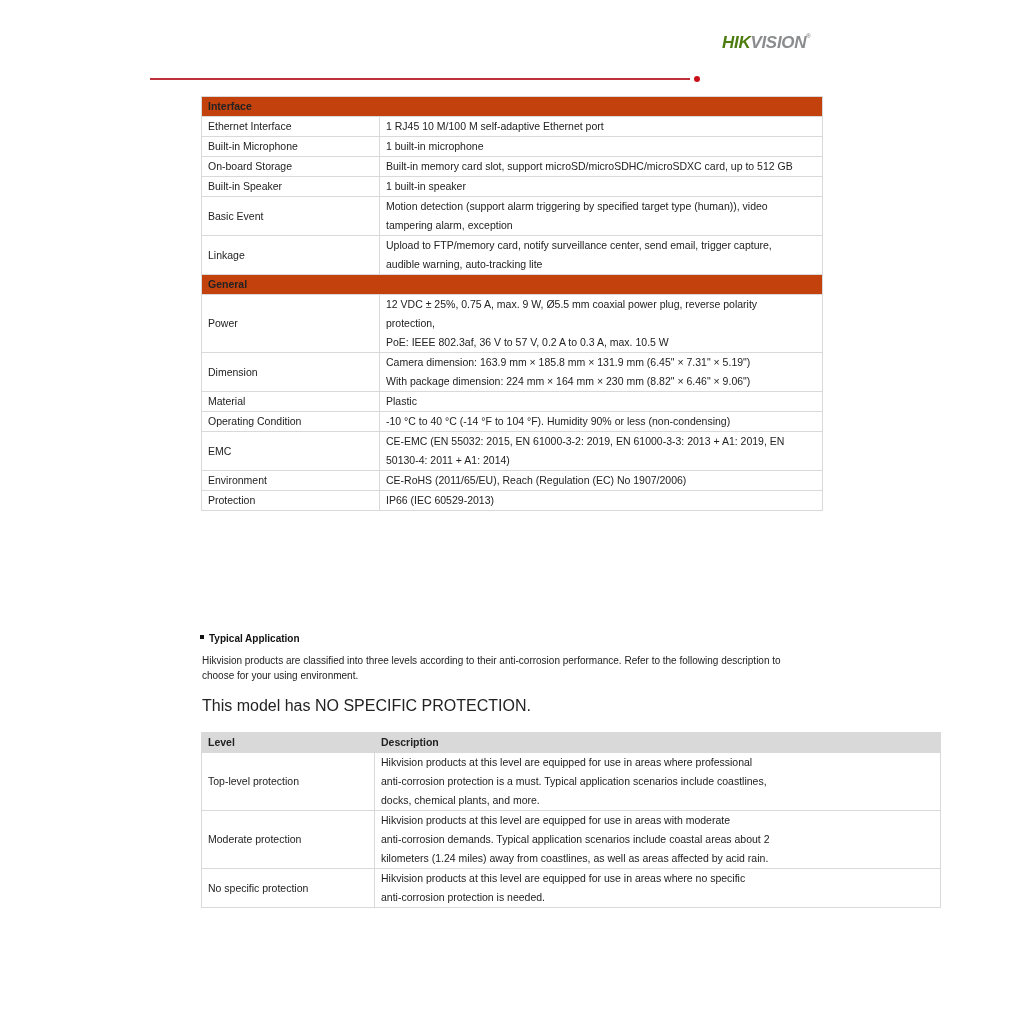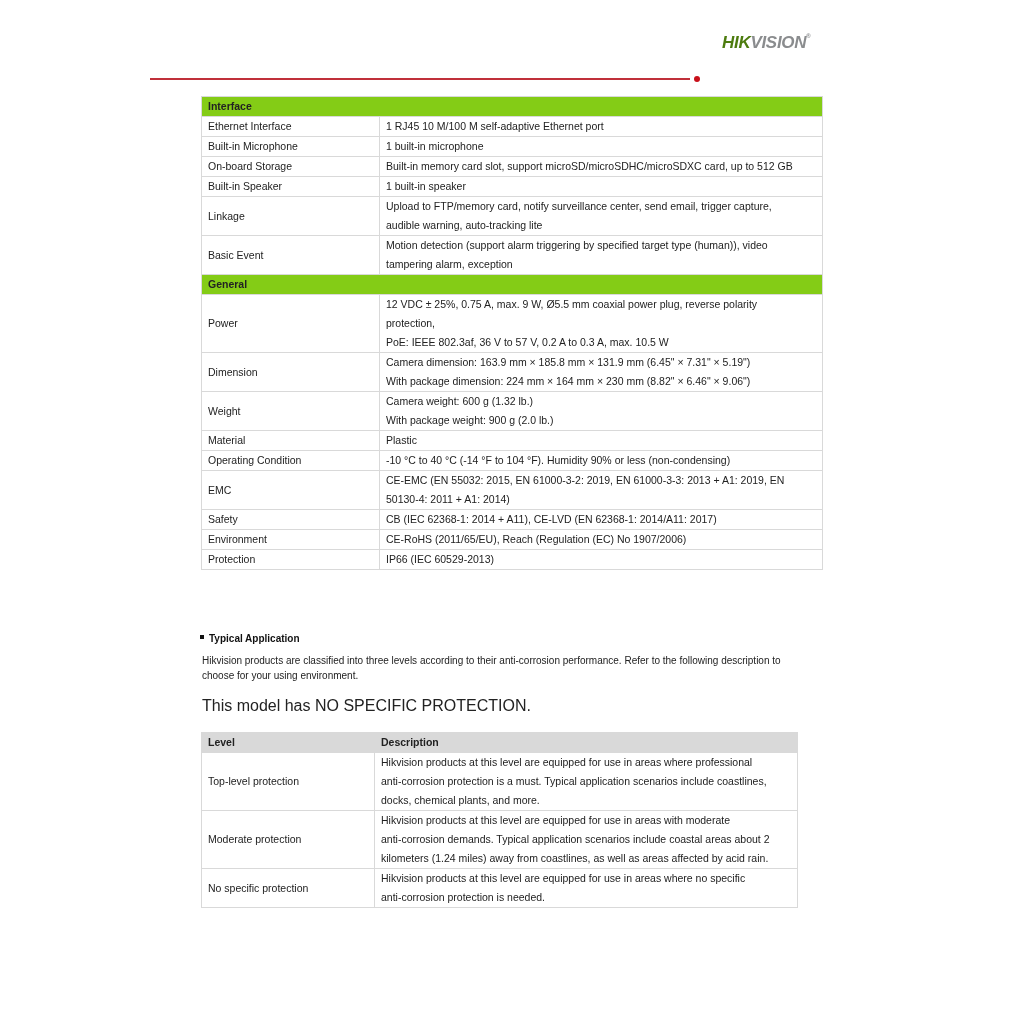--- a/index.html
+++ b/index.html
@@ -12,31 +12,31 @@
     .logo .vis { color: #8a8c8e; }
     .logo .reg { font-size: 6px; color: #8a8c8e; vertical-align: top; font-style: normal; }
 
     .rule { position: absolute; left: 150px; top: 78px; width: 540px; height: 1.5px; background: #c0303a; }
     .rule-dot { position: absolute; left: 694px; top: 76px; width: 6px; height: 6px; border-radius: 50%; background: #c8101a; }
 
     table { border-collapse: collapse; font-size: 10.5px; color: #222; }
     td, th { border: 1px solid #d9d9d9; padding: 0 6px; text-align: left; vertical-align: middle; line-height: 19px; }
 
     .spec { position: absolute; left: 201px; top: 96px; width: 622px; }
-    .spec .sec td { background: #84cc16; font-weight: bold; height: 19px; border-color: #d9d9d9; }
+    .spec .sec td { background: #c2410c; font-weight: bold; height: 19px; border-color: #d9d9d9; }
     .spec td.k { width: 165px; }
     .spec td.v { }
     .spec td.v div { line-height: 19px; }
 
     .ta-title { position: absolute; left: 200px; top: 633px; font-size: 10px; font-weight: bold; color: #111; }
     .ta-title .bullet { display: inline-block; width: 4px; height: 4px; background: #111; margin-right: 5px; vertical-align: middle; position: relative; top: -2px; }
     .ta-p1 { position: absolute; left: 202px; top: 653px; width: 600px; font-size: 10px; line-height: 15px; color: #222; }
     .ta-p2 { position: absolute; left: 202px; top: 698px; font-size: 16px; line-height: 15px; color: #222; }
 
-    .levels { position: absolute; left: 201px; top: 732px; width: 597px; }
+    .levels { position: absolute; left: 201px; top: 732px; width: 740px; }
     .levels th { background: #d9d9d9; font-weight: bold; height: 19px; border-color: #d9d9d9; }
     .levels td.k, .levels th.k { width: 160px; }
     .levels td.v div { line-height: 19px; }
   </style>
 </head>
 <body>
 
 <div class="logo"><span class="hik">HIK</span><span class="vis">VISION</span><span class="reg">®</span></div>
 <div class="rule"></div>
 <div class="rule-dot"></div>
@@ -64,31 +64,31 @@
           <div>Built-in memory card slot, support microSD/microSDHC/microSDXC card, up to 512 GB</div>
         </td>
       </tr>
       <tr>
         <td class="k">Built-in Speaker</td>
         <td class="v">
           <div>1 built-in speaker</div>
         </td>
       </tr>
       <tr>
+        <td class="k">Basic Event</td>
+        <td class="v">
+          <div>Motion detection (support alarm triggering by specified target type (human)), video</div>
+          <div>tampering alarm, exception</div>
+        </td>
+      </tr>
+      <tr>
         <td class="k">Linkage</td>
         <td class="v">
           <div>Upload to FTP/memory card, notify surveillance center, send email, trigger capture,</div>
           <div>audible warning, auto-tracking lite</div>
-        </td>
-      </tr>
-      <tr>
-        <td class="k">Basic Event</td>
-        <td class="v">
-          <div>Motion detection (support alarm triggering by specified target type (human)), video</div>
-          <div>tampering alarm, exception</div>
         </td>
       </tr>
       <tr class="sec">
         <td colspan="2">General</td>
       </tr>
       <tr>
         <td class="k">Power</td>
         <td class="v">
           <div>12 VDC ± 25%, 0.75 A, max. 9 W, Ø5.5 mm coaxial power plug, reverse polarity</div>
           <div>protection,</div>
@@ -96,49 +96,36 @@
         </td>
       </tr>
       <tr>
         <td class="k">Dimension</td>
         <td class="v">
           <div>Camera dimension: 163.9 mm × 185.8 mm × 131.9 mm (6.45" × 7.31" × 5.19")</div>
           <div>With package dimension: 224 mm × 164 mm × 230 mm (8.82" × 6.46" × 9.06")</div>
         </td>
       </tr>
       <tr>
-        <td class="k">Weight</td>
-        <td class="v">
-          <div>Camera weight: 600 g (1.32 lb.)</div>
-          <div>With package weight: 900 g (2.0 lb.)</div>
-        </td>
-      </tr>
-      <tr>
         <td class="k">Material</td>
         <td class="v">
           <div>Plastic</div>
         </td>
       </tr>
       <tr>
         <td class="k">Operating Condition</td>
         <td class="v">
           <div>-10 °C to 40 °C (-14 °F to 104 °F). Humidity 90% or less (non-condensing)</div>
         </td>
       </tr>
       <tr>
         <td class="k">EMC</td>
         <td class="v">
           <div>CE-EMC (EN 55032: 2015, EN 61000-3-2: 2019, EN 61000-3-3: 2013 + A1: 2019, EN</div>
           <div>50130-4: 2011 + A1: 2014)</div>
-        </td>
-      </tr>
-      <tr>
-        <td class="k">Safety</td>
-        <td class="v">
-          <div>CB (IEC 62368-1: 2014 + A11), CE-LVD (EN 62368-1: 2014/A11: 2017)</div>
         </td>
       </tr>
       <tr>
         <td class="k">Environment</td>
         <td class="v">
           <div>CE-RoHS (2011/65/EU), Reach (Regulation (EC) No 1907/2006)</div>
         </td>
       </tr>
       <tr>
         <td class="k">Protection</td>

